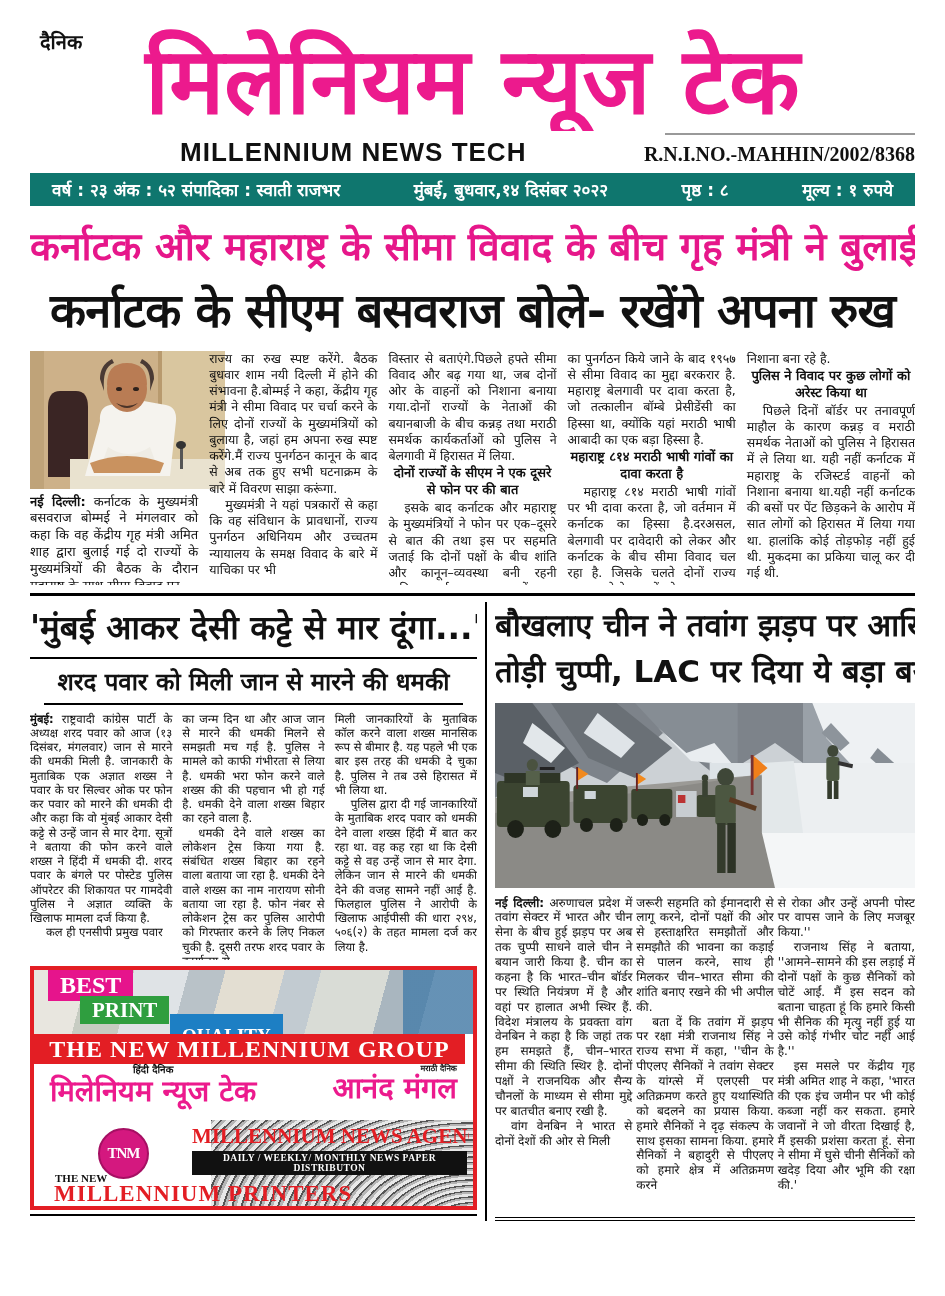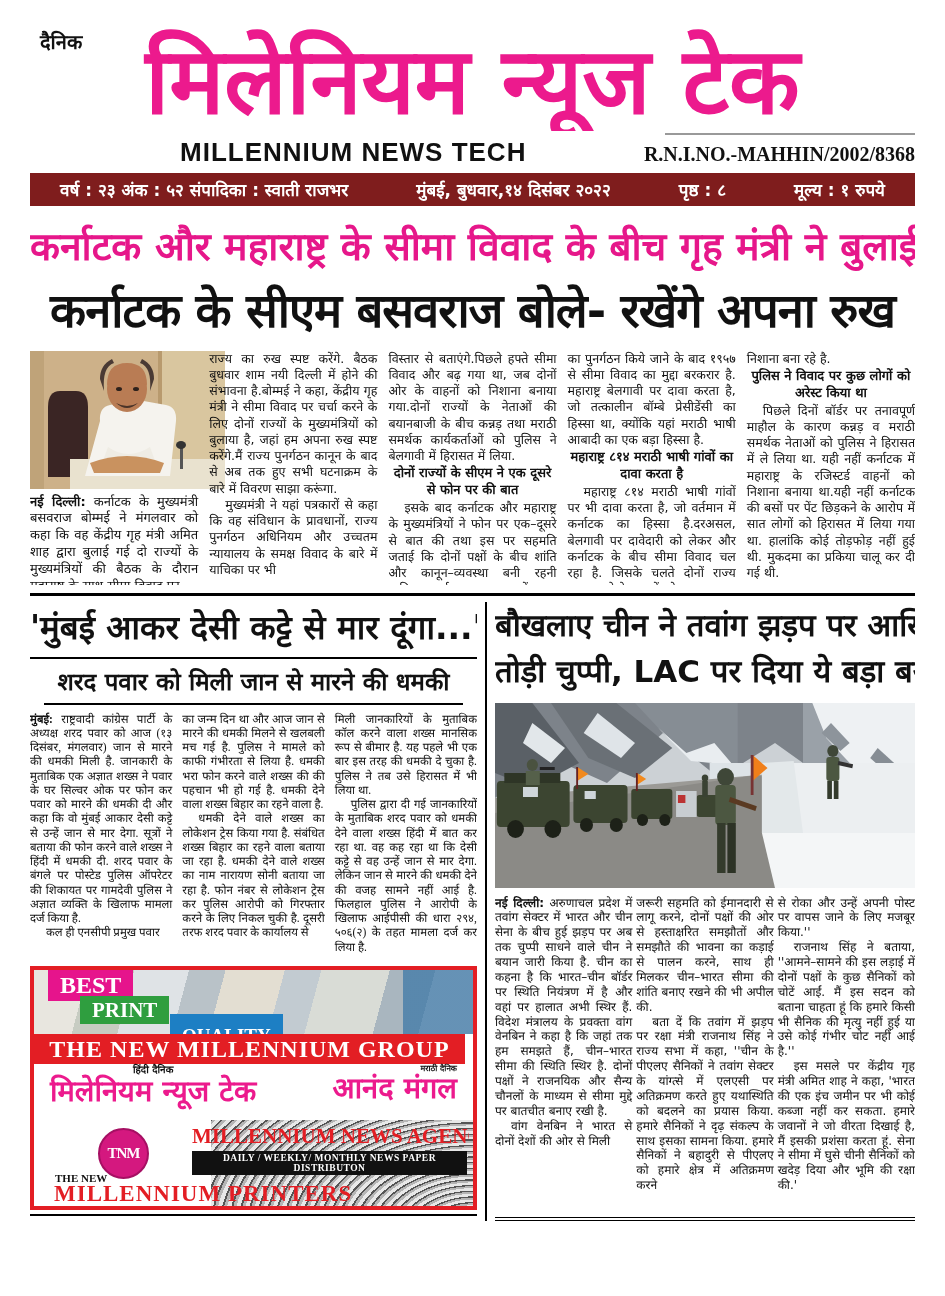--- a/index.html
+++ b/index.html
@@ -9,22 +9,22 @@
   .masthead{position:relative;padding-top:20px;}
   .daily{position:absolute;left:10px;top:28px;font-size:20px;font-weight:700;}
   .title-hindi{margin:0;padding-top:14px;text-align:center;font-size:92px;font-weight:700;
                color:#ec1a8d;line-height:1.05;white-space:nowrap;overflow:hidden;}
   .mast-row{position:relative;height:42px;}
   .title-english{position:absolute;left:150px;top:6px;font-family:"Liberation Sans",sans-serif;
                  font-weight:700;font-size:26px;letter-spacing:1px;}
   .rni{position:absolute;right:0;top:12px;font-family:"Liberation Serif",serif;font-weight:700;font-size:20px;}
   .pre-rule{position:absolute;right:0;top:2px;width:250px;border-top:2px solid #999;}
   
-  .dateline{height:33px;background:#7f1d1d;color:#fff;display:flex;align-items:center;
-            justify-content:space-between;padding:0 30px;font-size:17px;font-weight:700;}
+  .dateline{height:33px;background:#0f766e;color:#fff;display:flex;align-items:center;
+            justify-content:space-between;padding:0 22px;font-size:17px;font-weight:700;}
   
   .kicker{margin-top:12px;text-align:center;color:#e6178a;font-size:39px;font-weight:700;
           white-space:nowrap;overflow:hidden;}
   .lead-headline{margin:6px 0 10px;text-align:center;font-size:47px;font-weight:700;
                  white-space:nowrap;overflow:hidden;letter-spacing:-1px;}
   .lead-cols{display:flex;gap:11px;height:234px;overflow:hidden;text-align:justify;
              font-size:12.5px;line-height:1.3;}
   .lead-cols .col{flex:1;min-width:0;}
   .col-photo{flex:0 0 195px;font-size:13px;line-height:1.3;}
   .photo-frame{width:195px;height:138px;margin-bottom:5px;display:block;}
@@ -36,21 +36,21 @@
   .bottom{display:flex;margin-top:0;}
   .b-left{width:447px;padding-top:8px;}
   .v-rule{border-left:2px solid #000;margin:6px 8px 0 8px;}
   .b-right{flex:1;padding-top:6px;min-width:0;}
   
   .pawar-headline{text-align:center;font-size:33px;font-weight:700;border-bottom:2px solid #000;
                   padding-bottom:8px;margin:0;white-space:nowrap;overflow:hidden;}
   .pawar-sub{text-align:center;font-size:24px;font-weight:700;border-bottom:2px solid #000;
              padding:5px 0 6px;margin:0 14px;white-space:nowrap;overflow:hidden;}
   .pawar-cols{display:flex;gap:10px;height:248px;overflow:hidden;font-size:11.5px;line-height:1.24;
-              text-align:justify;margin-top:7px;font-family:Liberation Serif, serif;}
+              text-align:justify;margin-top:7px;}
   .pawar-cols .col{flex:1;min-width:0;}
   
   .ad{margin-top:6px;border:4px solid #e31e24;height:236px;position:relative;overflow:hidden;background:#fff;}
   .ad-underline{border-top:2px solid #000;margin-top:4px;}
   .ad-collage{position:absolute;left:0;top:0;right:0;height:64px;
      background:
        linear-gradient(0deg, rgba(46,111,163,.65), rgba(46,111,163,.65)) no-repeat right/70px 100%,
        linear-gradient(25deg, rgba(63,143,74,.5) 0 8%, transparent 8%) no-repeat 62% 0/120px 100%,
        linear-gradient(105deg,#e8e6df 0 12%,#c7ccc2 12% 22%,#dfe3e6 22% 34%,#b9c2c8 34% 42%,
                        #e3ded2 42% 55%,#c2cbd1 55% 63%,#d9dcd6 63% 78%,#a9b6bf 78% 88%,#cdd3d8 88%);}
@@ -165,21 +165,21 @@
 
     <section class="b-left">
       <h3 class="pawar-headline">'मुंबई आकर देसी कट्टे से मार दूंगा...'</h3>
       <h4 class="pawar-sub">शरद पवार को मिली जान से मारने की धमकी</h4>
       <div class="pawar-cols">
         <div class="col">
           <p><b>मुंबई:</b> <span>राष्ट्रवादी कांग्रेस पार्टी के अध्यक्ष शरद पवार को आज (१३ दिसंबर, मंगलवार) जान से मारने की धमकी मिली है. जानकारी के मुताबिक एक अज्ञात शख्स ने पवार के घर सिल्वर ओक पर फोन कर पवार को मारने की धमकी दी और कहा कि वो मुंबई आकार देसी कट्टे से उन्हें जान से मार देगा. सूत्रों ने बताया की फोन करने वाले शख्स ने हिंदी में धमकी दी. शरद पवार के बंगले पर पोस्टेड पुलिस ऑपरेटर की शिकायत पर गामदेवी पुलिस ने अज्ञात व्यक्ति के खिलाफ मामला दर्ज किया है.</span></p>
           <p class="ind">कल ही एनसीपी प्रमुख पवार</p>
         </div>
         <div class="col">
-          <p>का जन्म दिन था और आज जान से मारने की धमकी मिलने से खलबली मच गई है. पुलिस ने मामले को काफी गंभीरता से लिया है. धमकी भरा फोन करने वाले शख्स की की पहचान भी हो गई है. धमकी देने वाला शख्स बिहार का रहने वाला है.</p>
+          <p>का जन्म दिन था और आज जान से मारने की धमकी मिलने से समझती मच गई है. पुलिस ने मामले को काफी गंभीरता से लिया है. धमकी भरा फोन करने वाले शख्स की की पहचान भी हो गई है. धमकी देने वाला शख्स बिहार का रहने वाला है.</p>
           <p class="ind">धमकी देने वाले शख्स का लोकेशन ट्रेस किया गया है. संबंधित शख्स बिहार का रहने वाला बताया जा रहा है. धमकी देने वाले शख्स का नाम नारायण सोनी बताया जा रहा है. फोन नंबर से लोकेशन ट्रेस कर पुलिस आरोपी को गिरफ्तार करने के लिए निकल चुकी है. दूसरी तरफ शरद पवार के कार्यालय से</p>
         </div>
         <div class="col">
           <p>मिली जानकारियों के मुताबिक कॉल करने वाला शख्स मानसिक रूप से बीमार है. यह पहले भी एक बार इस तरह की धमकी दे चुका है. पुलिस ने तब उसे हिरासत में भी लिया था.</p>
           <p class="ind">पुलिस द्वारा दी गई जानकारियों के मुताबिक शरद पवार को धमकी देने वाला शख्स हिंदी में बात कर रहा था. वह कह रहा था कि देसी कट्टे से वह उन्हें जान से मार देगा. लेकिन जान से मारने की धमकी देने की वजह सामने नहीं आई है. फिलहाल पुलिस ने आरोपी के खिलाफ आईपीसी की धारा २९४, ५०६(२) के तहत मामला दर्ज कर लिया है.</p>
         </div>
       </div>
 
       <div class="ad">
         <div class="ad-collage"></div>

